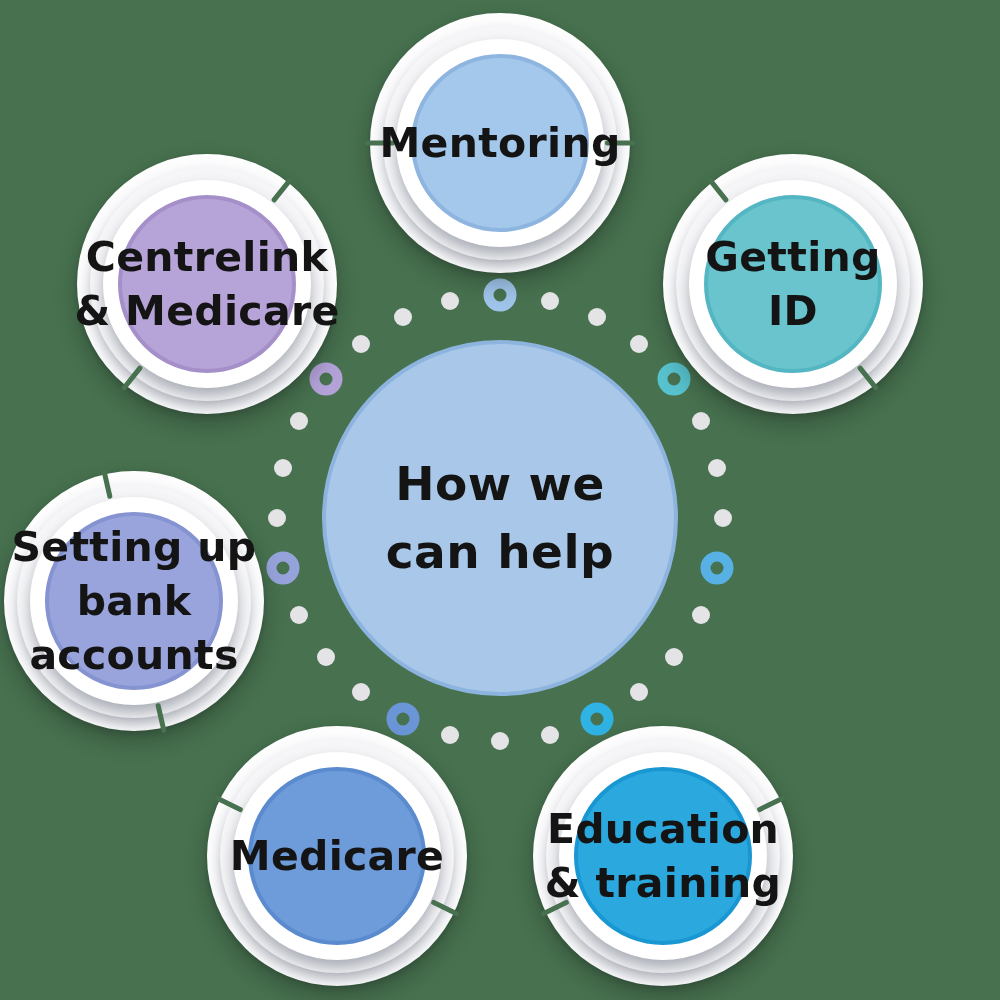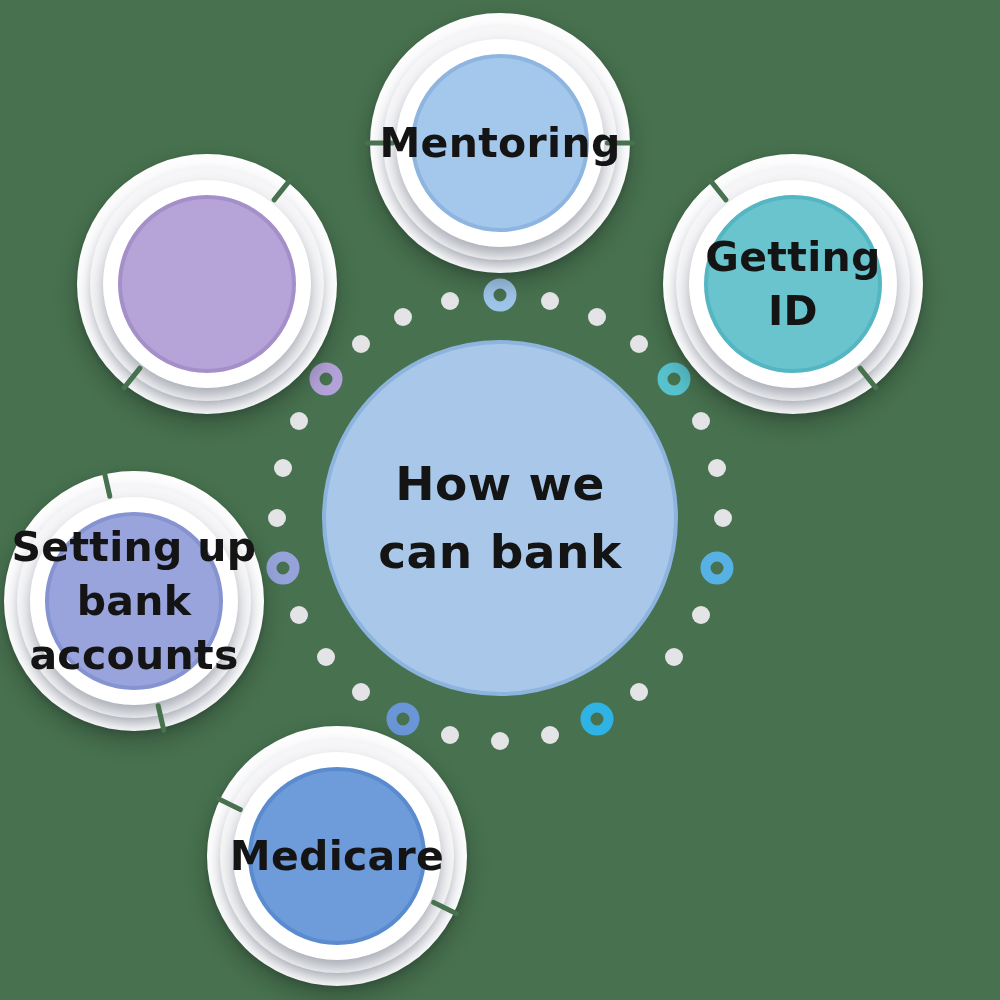--- a/index.html
+++ b/index.html
@@ -104,21 +104,21 @@
       <div class="dot" style="background: rgb(228, 228, 231); left: 717.409px; top: 468.378px;"></div>
       <div class="dot" style="background: rgb(228, 228, 231); left: 700.916px; top: 421.244px;"></div>
       <div class="donut" style="border-color: rgb(87, 193, 205); left: 674.348px; top: 378.962px;"></div>
       <div class="dot" style="background: rgb(228, 228, 231); left: 639.038px; top: 343.652px;"></div>
       <div class="dot" style="background: rgb(228, 228, 231); left: 596.756px; top: 317.084px;"></div>
       <div class="dot" style="background: rgb(228, 228, 231); left: 549.622px; top: 300.591px;"></div>
     </div>
 
   <div class="center-bubble" style="background: rgb(169, 200, 233); border-color: rgb(140, 180, 222);">
     <div class="center-label">How we
-can bank</div>
+can help</div>
   </div>
 
   <div class="bubble p0">
     <div class="outer"></div>
     <div class="ring2"></div>
     <div class="mid"></div>
     <div class="disc" style="background: rgb(163, 200, 235); border-color: rgb(141, 181, 223);"></div>
     <div class="label">Mentoring</div>
   <div class="cut" style="left: 10px; top: 130px; transform: translate(-50%, -50%) rotate(-90deg); background: rgb(71, 113, 79);"></div>
       <div class="cut" style="left: 250px; top: 130px; transform: translate(-50%, -50%) rotate(90deg); background: rgb(71, 113, 79);"></div>
@@ -129,20 +129,30 @@
     <div class="ring2"></div>
     <div class="mid"></div>
     <div class="disc" style="background: rgb(105, 196, 206); border-color: rgb(84, 182, 194);"></div>
     <div class="label">Getting
 ID</div>
   <div class="cut" style="left: 55.1819px; top: 36.1797px; transform: translate(-50%, -50%) rotate(-38.571deg); background: rgb(71, 113, 79);"></div>
       <div class="cut" style="left: 204.818px; top: 223.82px; transform: translate(-50%, -50%) rotate(141.429deg); background: rgb(71, 113, 79);"></div>
     </div>
 
 
+  <div class="bubble p3">
+    <div class="outer"></div>
+    <div class="ring2"></div>
+    <div class="mid"></div>
+    <div class="disc" style="background: rgb(43, 169, 223); border-color: rgb(25, 151, 210);"></div>
+    <div class="label">Education
+&amp; training</div>
+  <div class="cut" style="left: 238.117px; top: 77.9345px; transform: translate(-50%, -50%) rotate(64.286deg); background: rgb(71, 113, 79);"></div>
+      <div class="cut" style="left: 21.8835px; top: 182.066px; transform: translate(-50%, -50%) rotate(244.286deg); background: rgb(71, 113, 79);"></div>
+    </div>
 
   <div class="bubble p4">
     <div class="outer"></div>
     <div class="ring2"></div>
     <div class="mid"></div>
     <div class="disc" style="background: rgb(110, 155, 217); border-color: rgb(90, 139, 206);"></div>
     <div class="label">Medicare</div>
   <div class="cut" style="left: 238.117px; top: 182.066px; transform: translate(-50%, -50%) rotate(115.714deg); background: rgb(71, 113, 79);"></div>
       <div class="cut" style="left: 21.8835px; top: 77.9345px; transform: translate(-50%, -50%) rotate(295.714deg); background: rgb(71, 113, 79);"></div>
     </div>
@@ -157,17 +167,19 @@
 accounts</div>
   <div class="cut" style="left: 156.702px; top: 246.991px; transform: translate(-50%, -50%) rotate(167.143deg); background: rgb(71, 113, 79);"></div>
       <div class="cut" style="left: 103.298px; top: 13.0086px; transform: translate(-50%, -50%) rotate(347.143deg); background: rgb(71, 113, 79);"></div>
     </div>
 
   <div class="bubble p6">
     <div class="outer"></div>
     <div class="ring2"></div>
     <div class="mid"></div>
     <div class="disc" style="background: rgb(182, 163, 215); border-color: rgb(164, 143, 201);"></div>
+    <div class="label">Centrelink
+&amp; Medicare</div>
   <div class="cut" style="left: 55.1819px; top: 223.82px; transform: translate(-50%, -50%) rotate(-141.429deg); background: rgb(71, 113, 79);"></div>
       <div class="cut" style="left: 204.818px; top: 36.1797px; transform: translate(-50%, -50%) rotate(38.571deg); background: rgb(71, 113, 79);"></div>
     </div>
 
 </div>
 
 </body></html>

